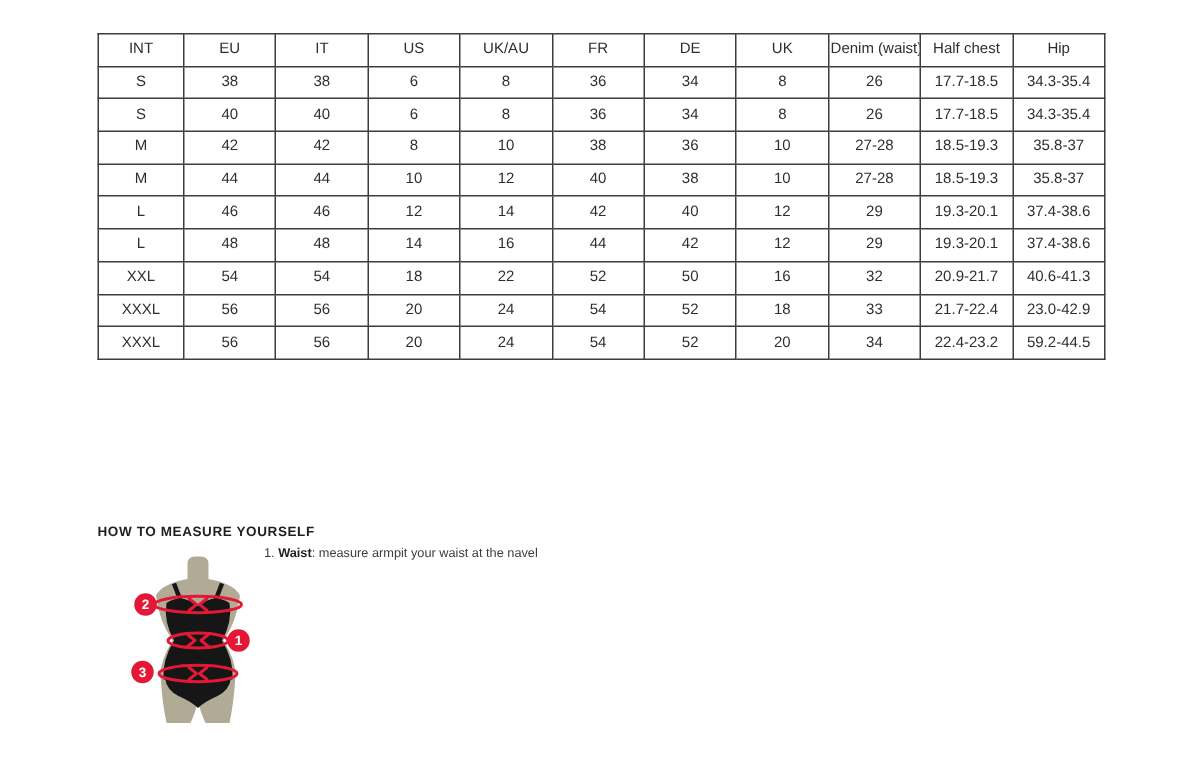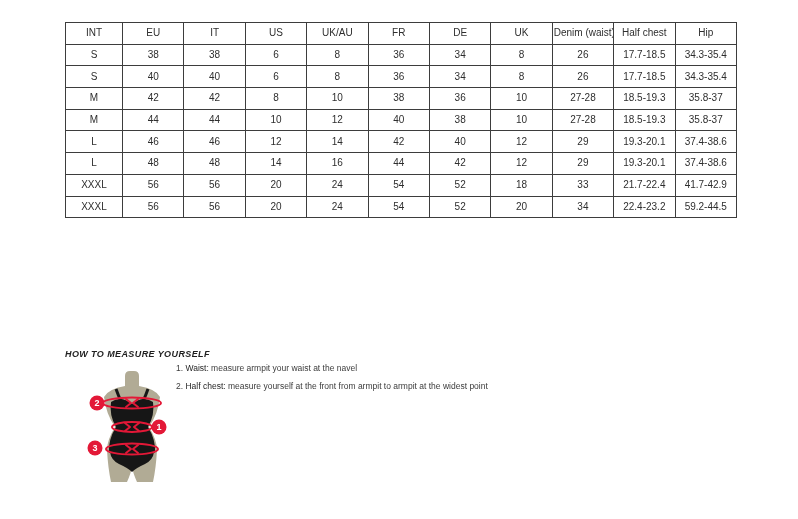--- a/index.html
+++ b/index.html
@@ -18,34 +18,34 @@
   table.size-chart td{
     border:1px solid #3d3d3d;
     height:20.7px;padding:0 1px;
     text-align:center;vertical-align:middle;
     font-size:10px;font-weight:400;color:#2e2e2e;line-height:1;
     white-space:nowrap;overflow:hidden;
   }
   
   .measure-heading{
     position:absolute;left:65px;top:349px;
-    font-size:9px;font-weight:700;letter-spacing:.4px;color:#1f1f1f;font-style:italic;
+    font-size:9px;font-weight:700;letter-spacing:.4px;color:#1f1f1f;
   }
   .mannequin{
     position:absolute;left:82px;top:370px;width:112px;height:114px;
   }
   ol.steps{
     position:absolute;left:176px;top:363px;margin:0;padding:0;list-style:none;
   }
   ol.steps li{
     font-size:8.5px;color:#3c3c3c;line-height:10px;margin-bottom:7.5px;
     white-space:nowrap;
   }
   ol.steps .step-num{color:#3c3c3c;}
-  ol.steps .step-label{font-weight:400;color:#1f1f1f;}
+  ol.steps .step-label{font-weight:700;color:#1f1f1f;}
   .badge-num{font:700 9px "Liberation Sans",sans-serif;}
 </style>
 </head>
 <body>
 
 <div class="page">
 
   <table class="size-chart">
     <colgroup>
       <col class="c-int">
@@ -148,31 +148,44 @@
           <td>14</td>
           <td>16</td>
           <td>44</td>
           <td>42</td>
           <td>12</td>
           <td>29</td>
           <td>19.3-20.1</td>
           <td>37.4-38.6</td>
         </tr>
         <tr>
+          <td>XXL</td>
+          <td>54</td>
+          <td>54</td>
+          <td>18</td>
+          <td>22</td>
+          <td>52</td>
+          <td>50</td>
+          <td>16</td>
+          <td>32</td>
+          <td>20.9-21.7</td>
+          <td>40.6-41.3</td>
+        </tr>
+        <tr>
           <td>XXXL</td>
           <td>56</td>
           <td>56</td>
           <td>20</td>
           <td>24</td>
           <td>54</td>
           <td>52</td>
           <td>18</td>
           <td>33</td>
           <td>21.7-22.4</td>
-          <td>41.7-42.9</td>
+          <td>23.0-42.9</td>
         </tr>
         <tr>
           <td>XXXL</td>
           <td>56</td>
           <td>56</td>
           <td>20</td>
           <td>24</td>
           <td>54</td>
           <td>52</td>
           <td>20</td>
@@ -228,16 +241,15 @@
       <text class="badge-num" x="77" y="60.3" text-anchor="middle" fill="#ffffff">1</text>
     </g>
     <g>
       <circle cx="13" cy="78" r="7.5" fill="#e31837"></circle>
       <text class="badge-num" x="13" y="81.3" text-anchor="middle" fill="#ffffff">3</text>
     </g>
   </svg>
 
   <ol class="steps" id="measure-steps">
       <li><span class="step-num">1. </span><span class="step-label">Waist</span><span class="step-text">: measure armpit your waist at the navel</span></li>
-      <li><span class="step-num">2. </span><span class="step-label">Half chest</span><span class="step-text">: measure yourself at the front from armpit to armpit at the widest point</span></li>
     </ol>
 
 </div>
 
 </body></html>

